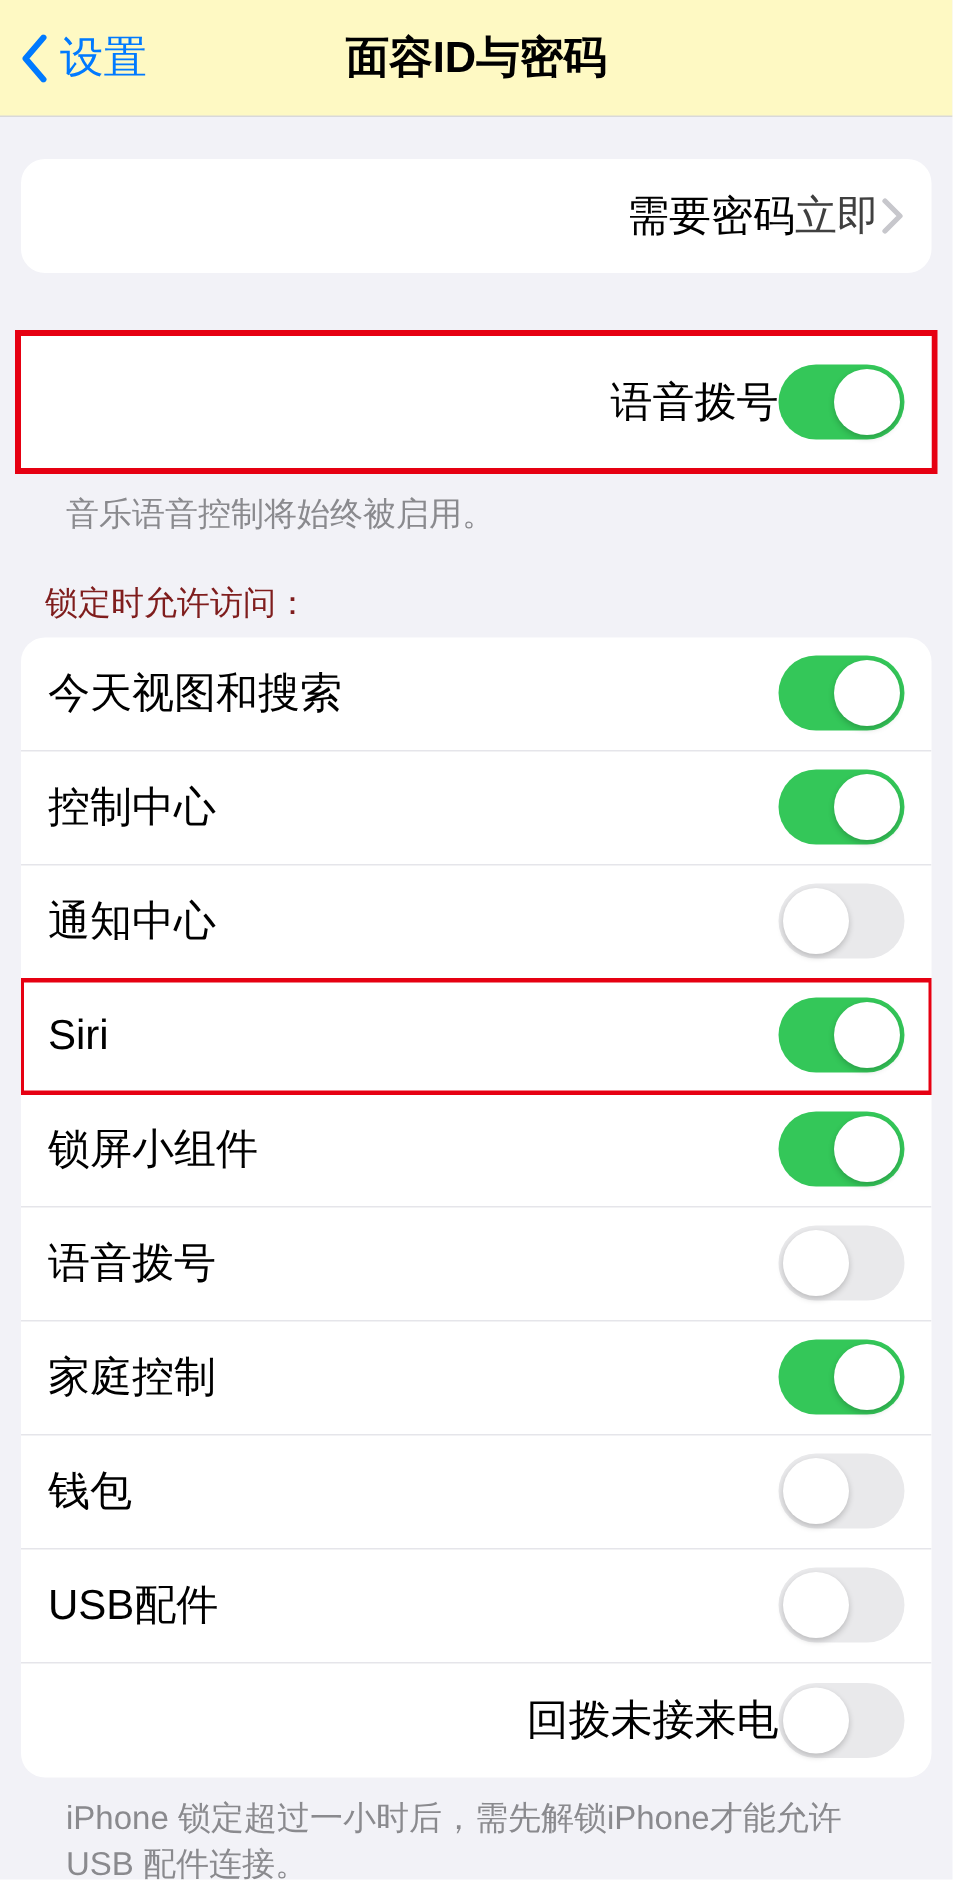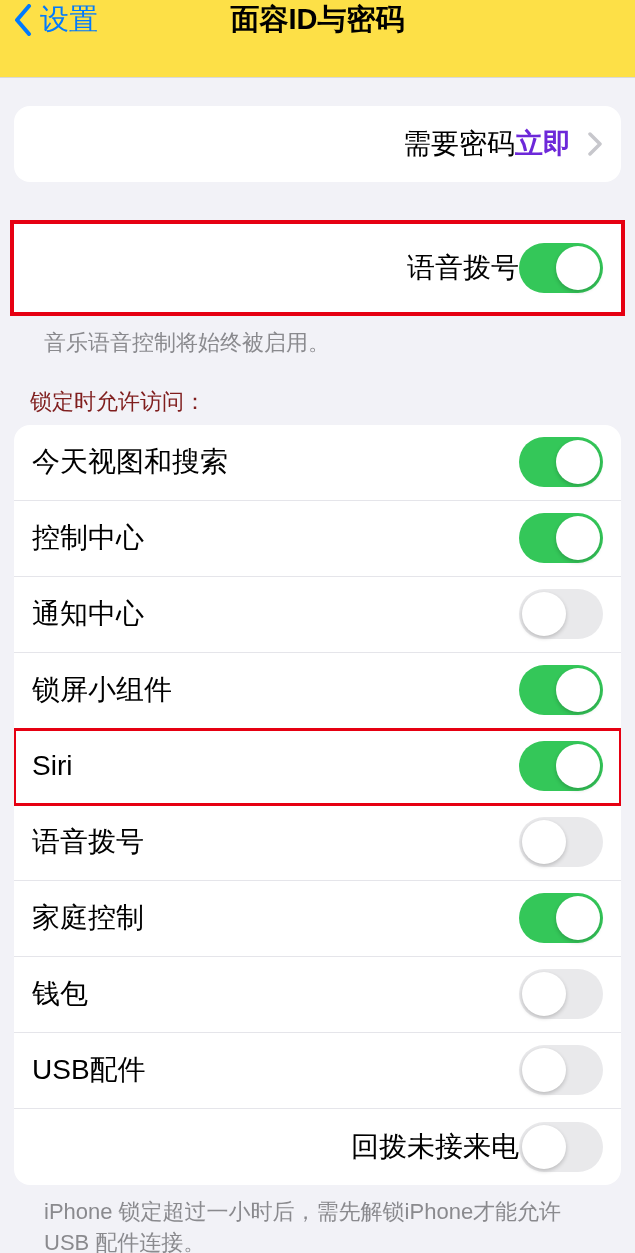--- a/index.html
+++ b/index.html
@@ -5,24 +5,24 @@
     * { margin: 0; padding: 0; box-sizing: border-box; }
     body {
       width: 635px;
       height: 1253px;
       background: #f2f2f7;
       font-family: -apple-system, "Helvetica Neue", Arial, sans-serif;
       overflow: hidden;
     }
     .header {
       height: 78px;
-      background: #fde047;
+      background: #fef9c3;
       border-bottom: 1px solid #d9d9d9;
       display: flex;
-      align-items: flex-start;
+      align-items: center;
       position: relative;
     }
     .back-btn {
       display: flex;
       align-items: center;
       color: #007aff;
       font-size: 29px;
       padding-left: 10px;
       cursor: pointer;
     }
@@ -62,23 +62,22 @@
     }
     .row:last-child { border-bottom: none; text-align: right; }
     .row.highlight { outline: 3px solid #e60012; outline-offset: -2px; }
     .row-label {
       flex: 1;
       font-size: 28px;
       color: #000;
     }
     .row-value {
       font-size: 28px;
-      color: #6d28d9;
-      margin-right: 16px;
-      font-weight: bold;
+      color: #404040;
+      margin-right: 1px;
     }
     .chevron-right {
       width: 16px;
       height: 28px;
       display: flex;
       align-items: center;
       justify-content: center;
     }
     .chevron-right svg { display: block; }
 
@@ -182,33 +181,33 @@
           <div class="toggle on">
             <div class="toggle-knob"></div>
           </div>
         </div>
         <div class="row">
           <div class="row-label">通知中心</div>
           <div class="toggle off">
             <div class="toggle-knob"></div>
           </div>
         </div>
-        <div class="row">
-          <div class="row-label">锁屏小组件</div>
-          <div class="toggle on">
-            <div class="toggle-knob"></div>
-          </div>
-        </div>
         <div class="row highlight">
           <div class="row-label">Siri</div>
           <div class="toggle on">
             <div class="toggle-knob"></div>
           </div>
         </div>
         <div class="row">
+          <div class="row-label">锁屏小组件</div>
+          <div class="toggle on">
+            <div class="toggle-knob"></div>
+          </div>
+        </div>
+        <div class="row">
           <div class="row-label">语音拨号</div>
           <div class="toggle off">
             <div class="toggle-knob"></div>
           </div>
         </div>
         <div class="row">
           <div class="row-label">家庭控制</div>
           <div class="toggle on">
             <div class="toggle-knob"></div>
           </div>

